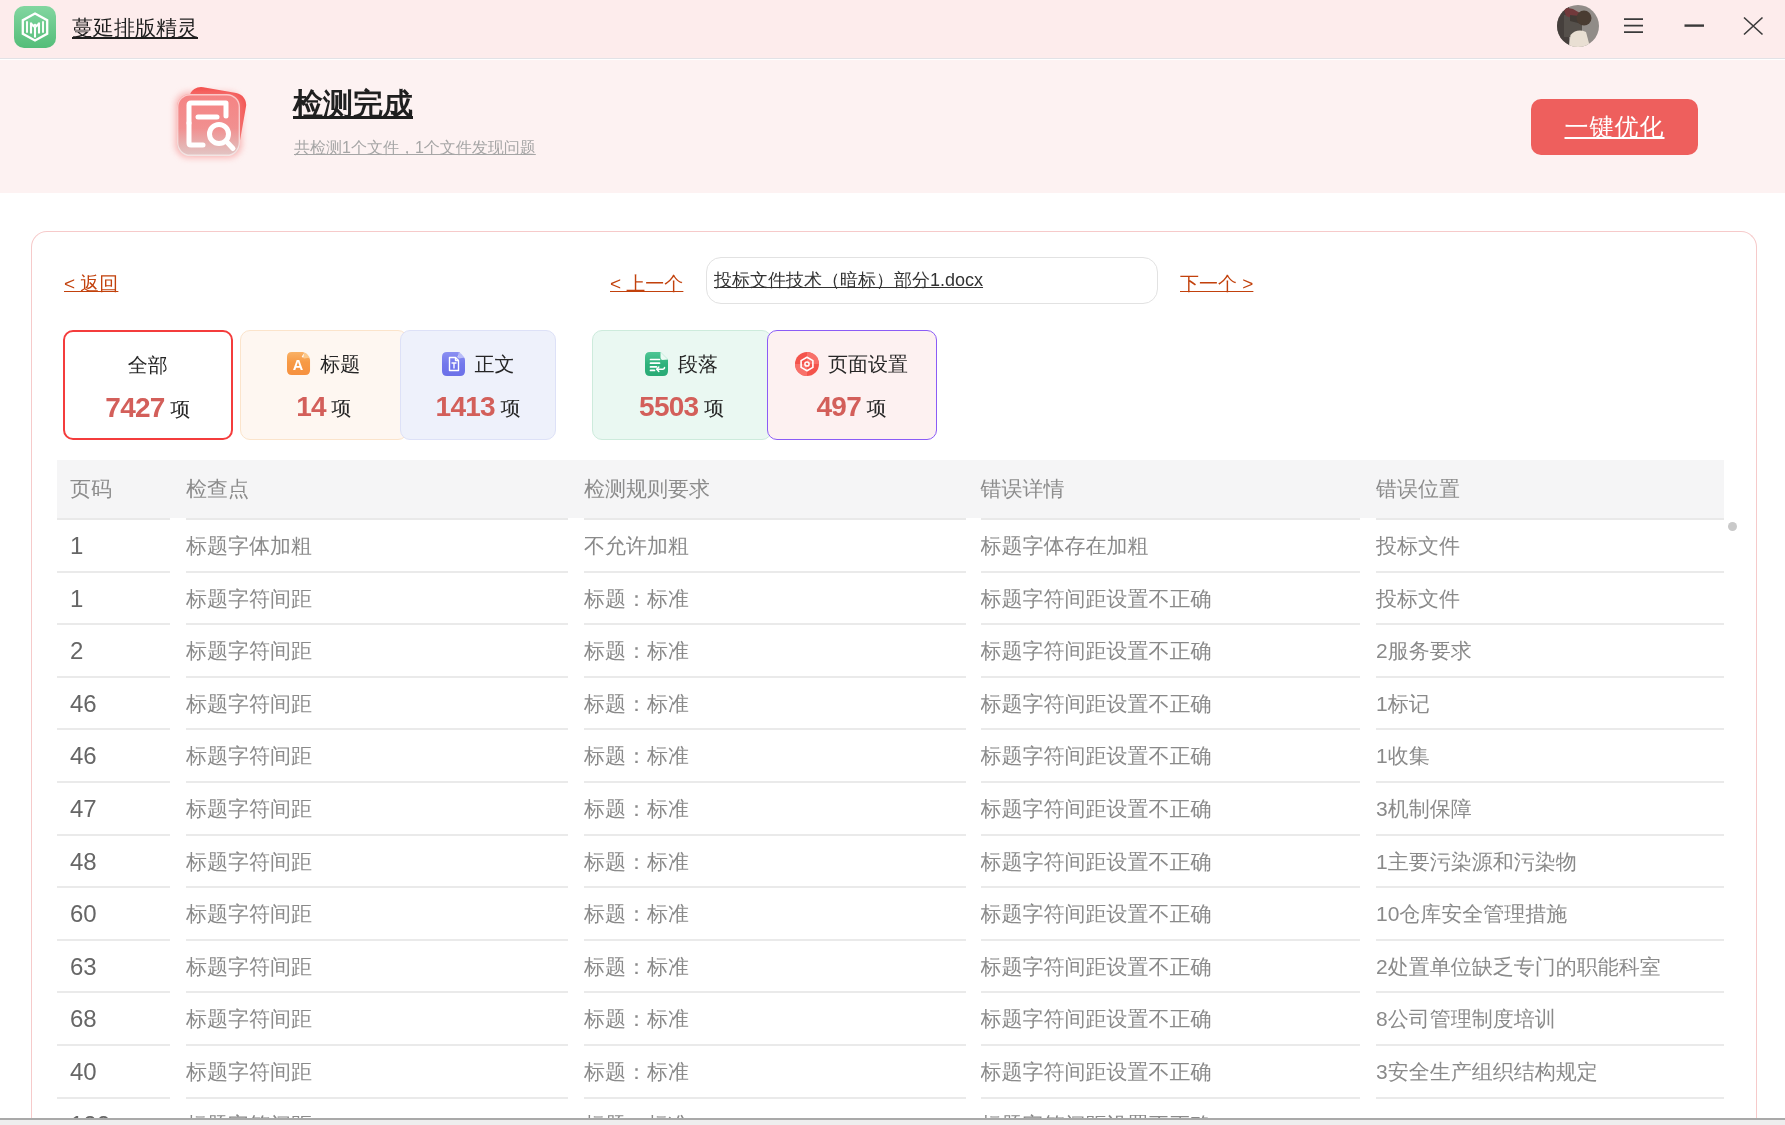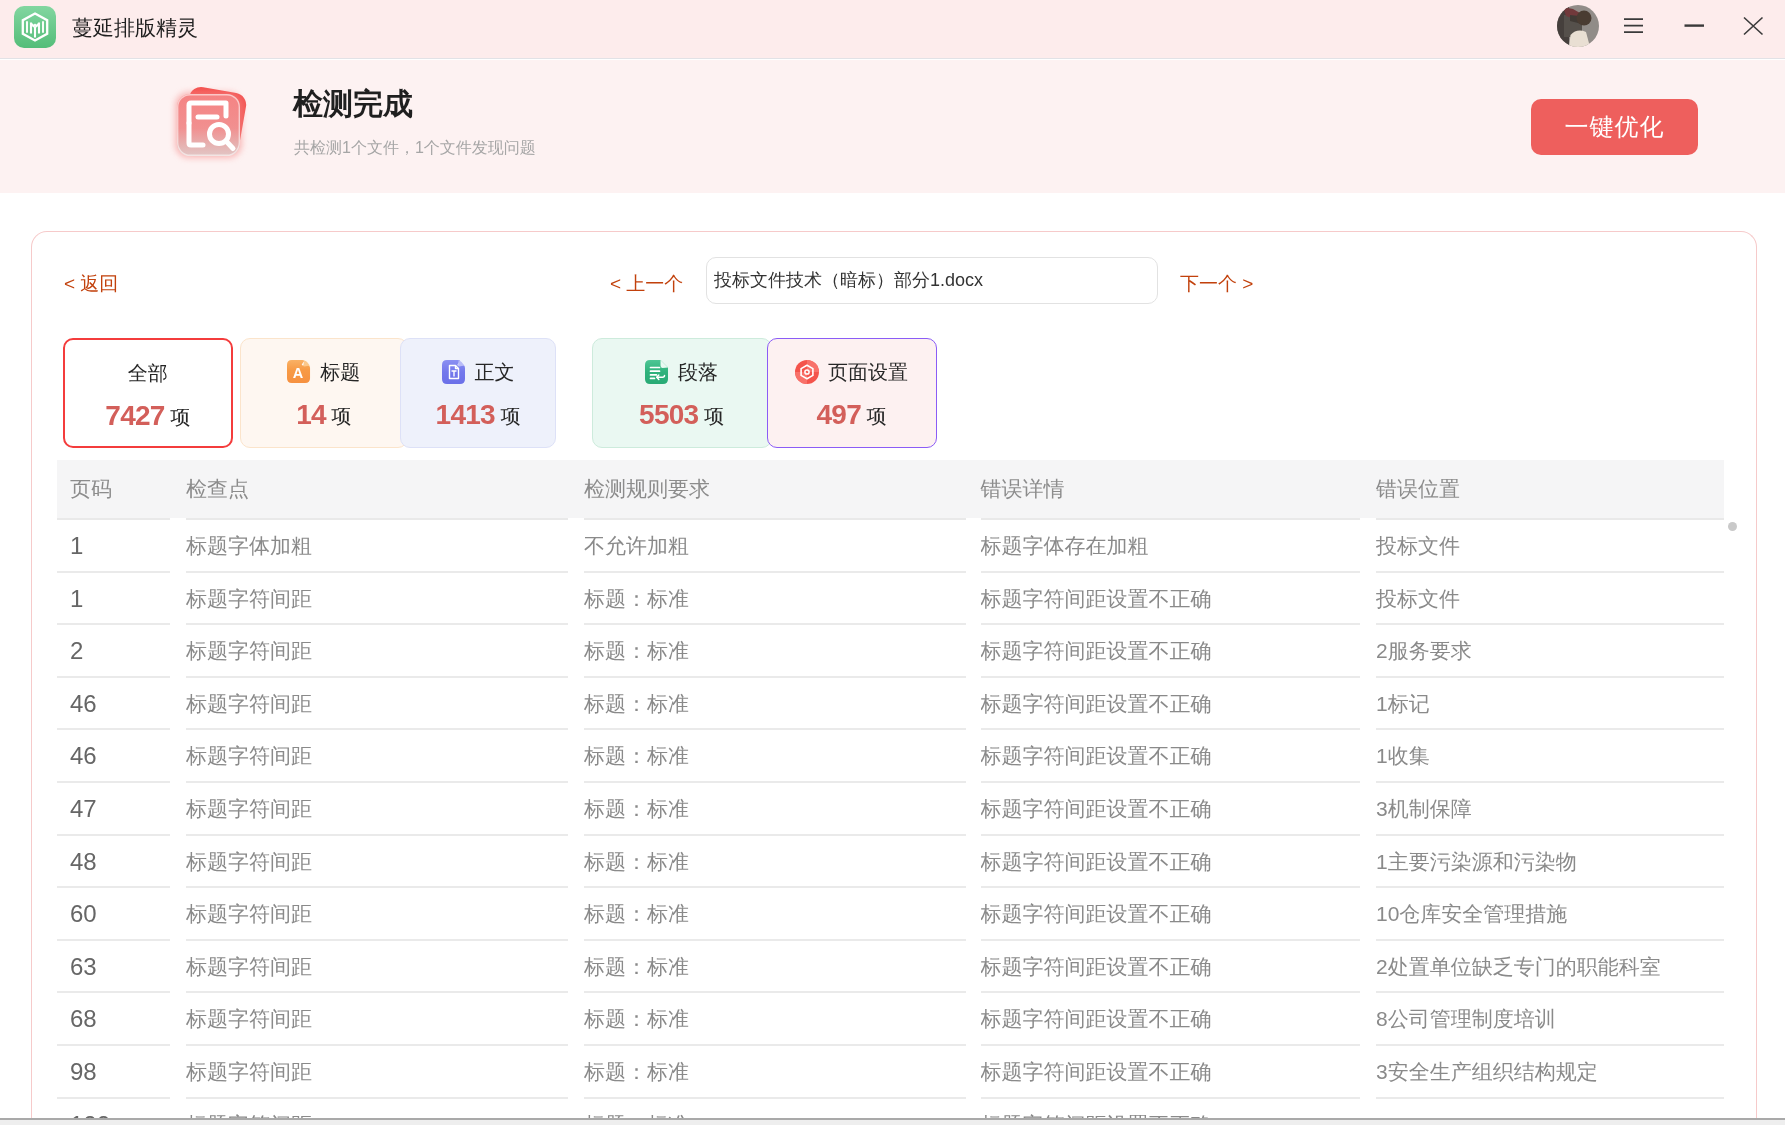--- a/index.html
+++ b/index.html
@@ -1,18 +1,18 @@
 <!DOCTYPE html>
 <html lang="zh"><head>
 <meta charset="utf-8">
 <style>
   * { margin:0; padding:0; box-sizing:border-box; }
   html,body { width:1785px; height:1125px; overflow:hidden; background:#fff;
     font-family:"Liberation Sans", sans-serif; }
-  .abs { position:absolute; }
+  .abs { position:absolute;text-decoration:underline; }
   body { position:relative; }
 
   
   #titlebar { left:0; top:0; width:1785px; height:58px; background:#fdecec; }
   #appname { left:72px; top:14px; font-size:21px; color:#1f1f1f; }
   #divider { left:0; top:58px; width:1785px; height:1.3px; background:#e2e2e6; }
 
   
   #header { left:0; top:60px; width:1785px; height:133px; background:#fdf2f2; }
   #htitle { left:293px; top:84px; font-size:30px; font-weight:600; color:#1f1f1f; letter-spacing:0;}
@@ -21,25 +21,25 @@
     border-radius:10px; color:#fff; font-size:24px; text-align:center; line-height:56px; letter-spacing:1px;}
 
   
   #card { left:31px; top:231px; width:1726px; height:1000px; background:#fff;
     border:1px solid #f6caca; border-radius:16px; border-bottom:none; }
 
   .red { color:#c2410c; }
   #back { left:32px; top:39px; font-size:19px; }
   #prev { left:578px; top:39px; font-size:19px; }
   #navinput { left:674px; top:25px; width:452px; height:47px; border:1px solid #e2e2e2;
-    border-radius:10px; background:#fff; font-size:18px; color:#333; line-height:45px; padding-left:7px; }
+    border-radius:15px; background:#fff; font-size:18px; color:#333; line-height:45px; padding-left:7px; }
   #next { left:1148px; top:39px; font-size:19px; }
 
   
-  .tab { top:98px; height:110px; border-radius:10px;margin-top:8px; }
+  .tab { top:98px; height:110px; border-radius:10px; }
   .tab .lbl { position:absolute; top:20px; left:0; right:0; text-align:center;
     font-size:20px; color:#262626; }
   .tab .num { position:absolute; top:59px; left:0; right:0; text-align:center;
     font-size:20px; color:#262626; }
   .tab .num b { font-size:28px; color:#d35f5a; font-weight:bold; letter-spacing:-0.75px; position:relative; top:1px;}
   .tico { position:relative; display:inline-block; width:24px; height:24px; vertical-align:-5px; margin-right:9px;}
   #tab1 { left:31px; width:169.5px; border:2px solid #f43c3c; background:#fff; }
   #tab2 { left:208px; width:167.5px; border:1px solid #fbe4cb; background:#fef7f1; }
   #tab3 { left:368px; width:156px; border:1px solid #dde1f7; background:#eef1fb; }
   #tab4 { left:559.5px; width:180px; border:1px solid #cdebdc; background:#eaf8f2; }
@@ -228,21 +228,21 @@
       <div class="cell pg">1</div>
       <div class="cell pg">1</div>
       <div class="cell pg">2</div>
       <div class="cell pg">46</div>
       <div class="cell pg">46</div>
       <div class="cell pg">47</div>
       <div class="cell pg">48</div>
       <div class="cell pg">60</div>
       <div class="cell pg">63</div>
       <div class="cell pg">68</div>
-      <div class="cell pg">98</div>
+      <div class="cell pg">40</div>
       <div class="cell pg">122</div>
     </div>
     <div id="colB" class="col">
       <div class="hcell">检查点</div>
       <div class="cell">标题字体加粗</div>
       <div class="cell">标题字符间距</div>
       <div class="cell">标题字符间距</div>
       <div class="cell">标题字符间距</div>
       <div class="cell">标题字符间距</div>
       <div class="cell">标题字符间距</div>

